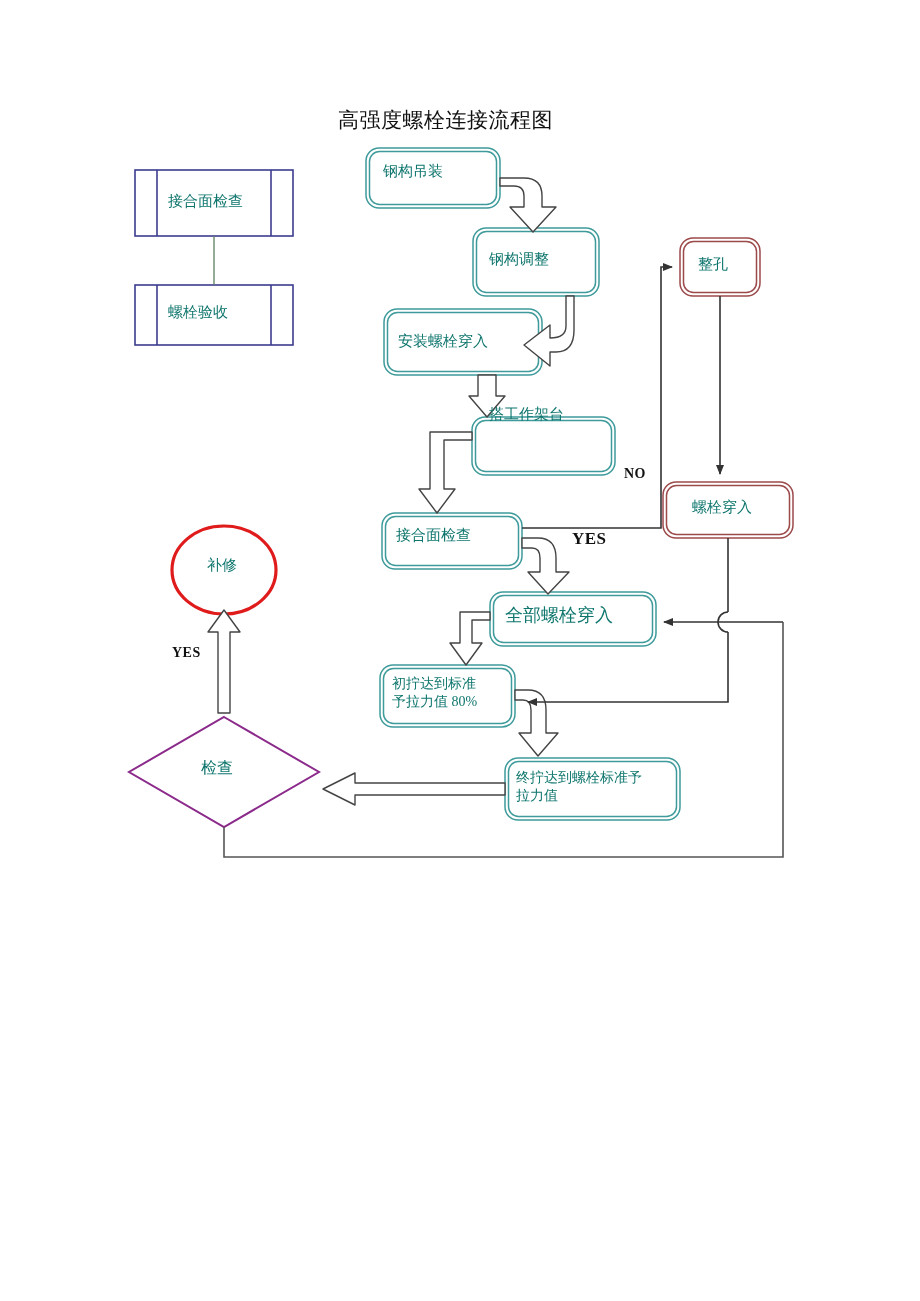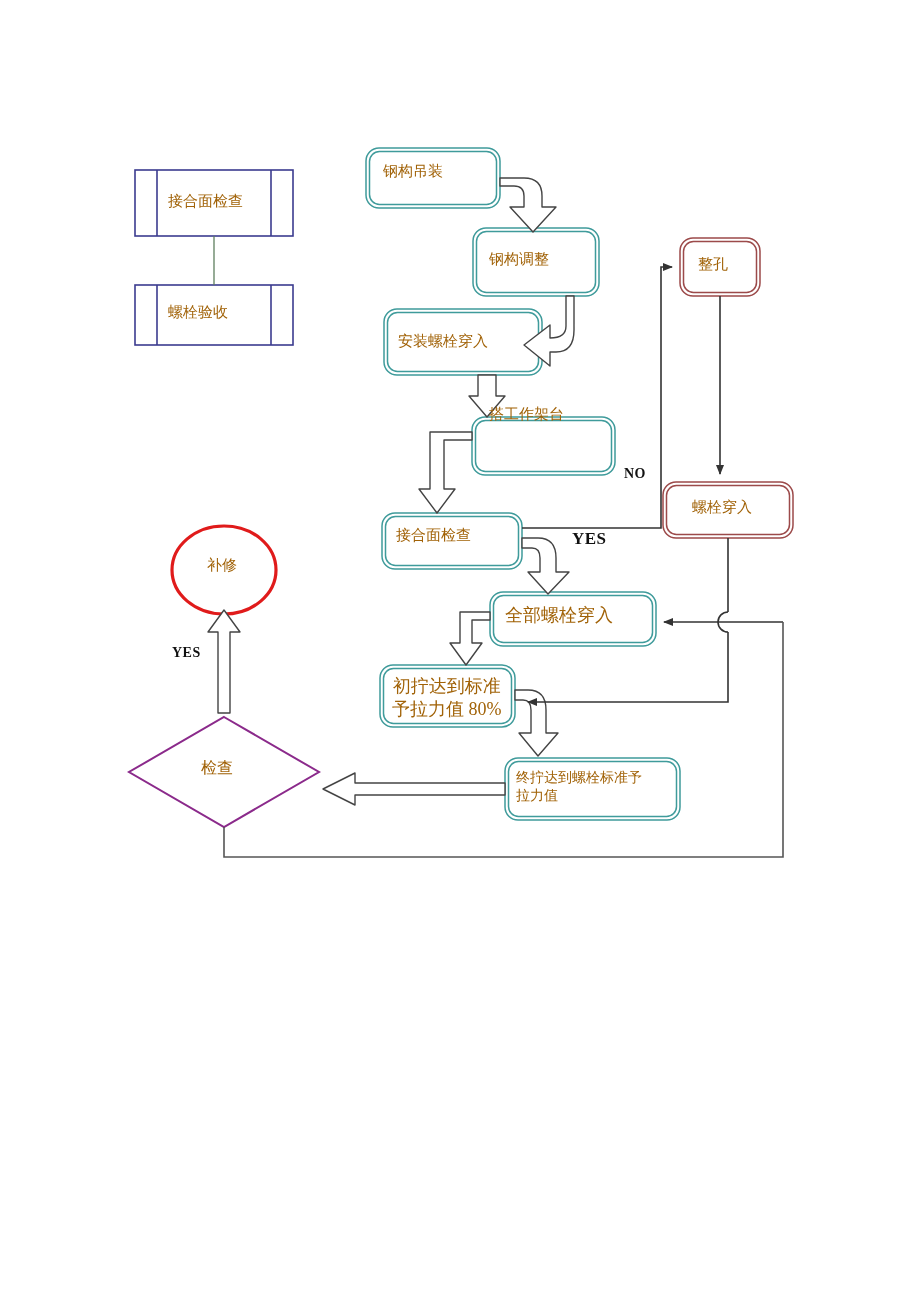--- a/index.html
+++ b/index.html
@@ -22,21 +22,21 @@
     position: absolute;
     left: 0;
     top: 0;
     width: 920px;
     height: 1301px;
   }
   .node-label {
     position: absolute;
     pointer-events: none;
     font-family: "Liberation Serif", "DejaVu Serif", serif;
-    color: #a16207;
+    color: #0f766e;
     white-space: pre-line;
     line-height: 1.28;
   }
   #title {
     position: absolute;
     left: 338px;
     top: 106px;
     font-size: 21px;
     font-family: "Liberation Serif", "DejaVu Serif", serif;
     color: #111111;
@@ -48,20 +48,21 @@
     font-weight: bold;
     color: #111111;
     letter-spacing: 0.5px;
   }
 </style>
 </head>
 <body>
 
 <div id="page">
 
+  <div id="title">高强度螺栓连接流程图</div>
 
   <svg id="svg-layer" viewBox="0 0 920 1301" xmlns="http://www.w3.org/2000/svg">
 
     <defs>
       <marker id="arrowThin" markerWidth="10" markerHeight="8" refX="9" refY="4" orient="auto" markerUnits="userSpaceOnUse">
         <path d="M0,0 L10,4 L0,8 Z" fill="#333333"></path>
       </marker>
     </defs>
 
     <g>
@@ -167,21 +168,21 @@
 
   <div class="node-label" style="left:168px; top:192px; font-size:15px;">接合面检查</div>
   <div class="node-label" style="left:168px; top:303px; font-size:15px;">螺栓验收</div>
 
   <div class="node-label" style="left:383px; top:162px; font-size:15px;">钢构吊装</div>
   <div class="node-label" style="left:489px; top:250px; font-size:15px;">钢构调整</div>
   <div class="node-label" style="left:398px; top:332px; font-size:15px;">安装螺栓穿入</div>
   <div class="node-label" style="left:489px; top:405px; font-size:15px;">搭工作架台</div>
   <div class="node-label" style="left:396px; top:526px; font-size:15px;">接合面检查</div>
   <div class="node-label" style="left:505px; top:604px; font-size:18px;">全部螺栓穿入</div>
-  <div class="node-label" style="left:392px; top:675px; font-size:18px;text-align:center;">初拧达到标准
+  <div class="node-label" style="left:392px; top:675px; font-size:14px;">初拧达到标准
 予拉力值 80%</div>
   <div class="node-label" style="left:516px; top:769px; font-size:14px;font-family:Liberation Serif, serif;">终拧达到螺栓标准予
 拉力值</div>
 
   <div class="node-label" style="left:698px; top:255px; font-size:15px;">整孔</div>
   <div class="node-label" style="left:692px; top:498px; font-size:15px;">螺栓穿入</div>
 
   <div class="node-label" style="left:207px; top:556px; font-size:15px;">补修</div>
   <div class="node-label" style="left:201px; top:758px; font-size:16px;">检查</div>
 

